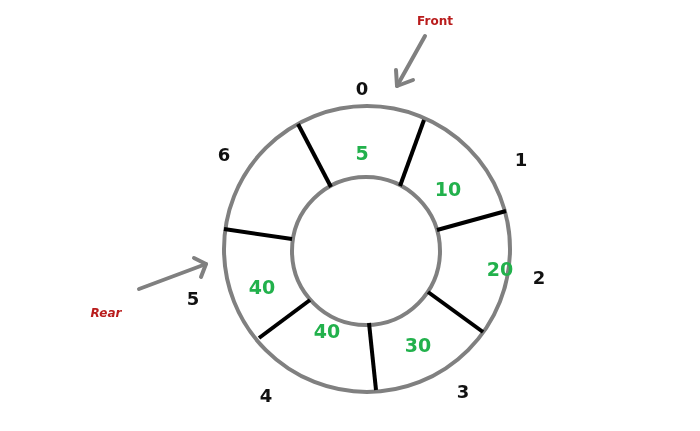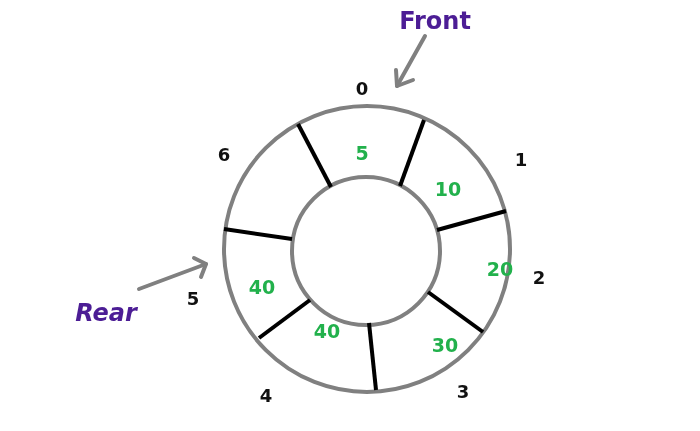--- a/index.html
+++ b/index.html
@@ -1,21 +1,21 @@
 <!DOCTYPE html>
 <html><head>
   <meta charset="utf-8">
   <style>
     html, body { margin: 0; padding: 0; background: #ffffff; }
     body { width: 700px; height: 431px; overflow: hidden; position: relative; font-family: "DejaVu Sans", sans-serif; }
     #canvas { position: absolute; left: 0; top: 0; width: 700px; height: 431px; }
     .lbl { position: absolute; font-weight: bold; transform: translate(-50%, -50%); white-space: nowrap; }
     .idx { font-size: 18px; color: #111111; }
     .val { font-size: 19px; color: #22b14c; }
-    .ptr { font-size: 24px; color: #4c1d95; }
+    .ptr { font-size: 12px; color: #b91c1c; }
   </style>
 </head>
 <body>
 
 <svg id="canvas" viewBox="0 0 700 431" xmlns="http://www.w3.org/2000/svg">
   <circle cx="367" cy="249" r="143" fill="none" stroke="#808080" stroke-width="4"></circle>
   <circle cx="366" cy="251" r="74" fill="none" stroke="#808080" stroke-width="4"></circle>
 
   <g stroke="#000000" stroke-width="4" stroke-linecap="butt">
     <line x1="298" y1="124" x2="331" y2="187"></line>
@@ -44,16 +44,16 @@
 <div class="lbl idx" style="left:521px; top:159px;">1</div>
 <div class="lbl idx" style="left:539px; top:277px;">2</div>
 <div class="lbl idx" style="left:463px; top:391px;">3</div>
 <div class="lbl idx" style="left:266px; top:395px;">4</div>
 <div class="lbl idx" style="left:193px; top:298px;">5</div>
 <div class="lbl idx" style="left:224px; top:154px;">6</div>
 
 <div class="lbl val" style="left:362px; top:153px;">5</div>
 <div class="lbl val" style="left:448px; top:189px;">10</div>
 <div class="lbl val" style="left:472px; top:269px;margin-left:28px;">20</div>
-<div class="lbl val" style="left:418px; top:345px;margin-left:27px;">30</div>
+<div class="lbl val" style="left:418px; top:345px;">30</div>
 <div class="lbl val" style="left:327px; top:331px;">40</div>
 <div class="lbl val" style="left:262px; top:287px;">40</div>
 <div class="lbl val" style="left:262px; top:185px;"></div>
 
 </body></html>

